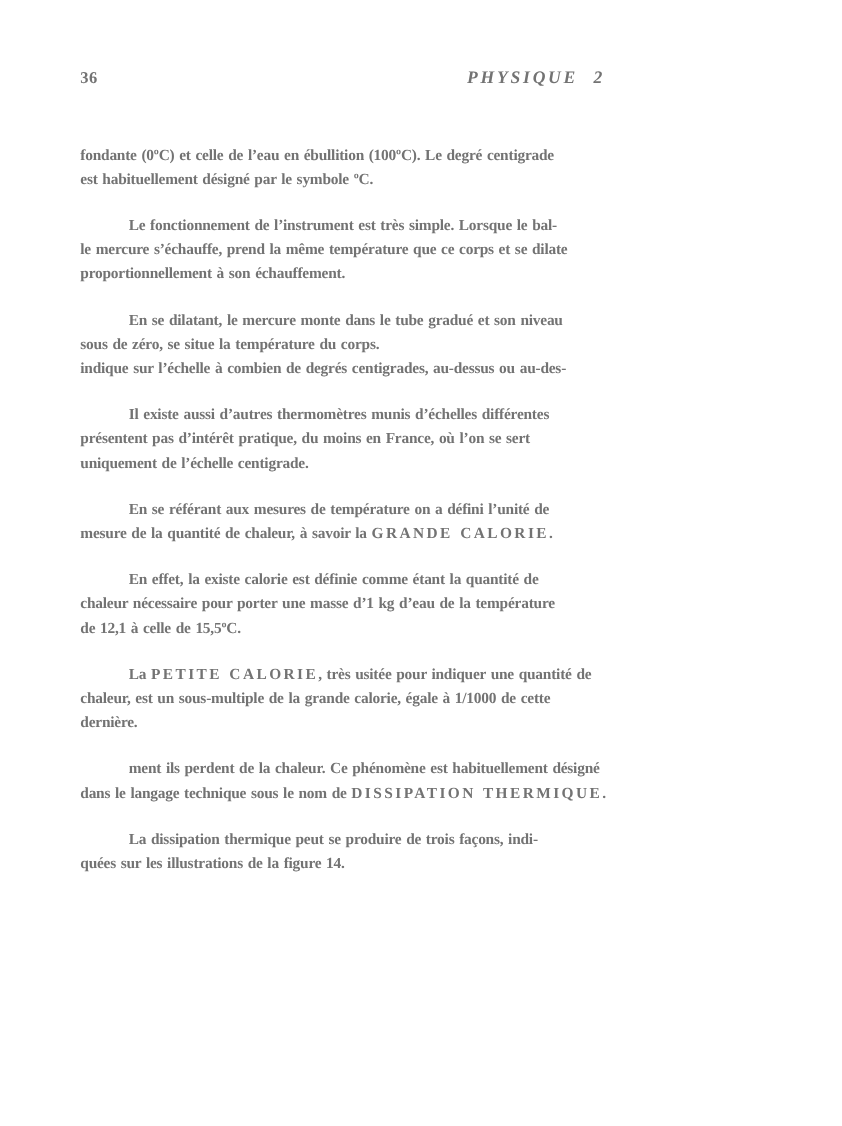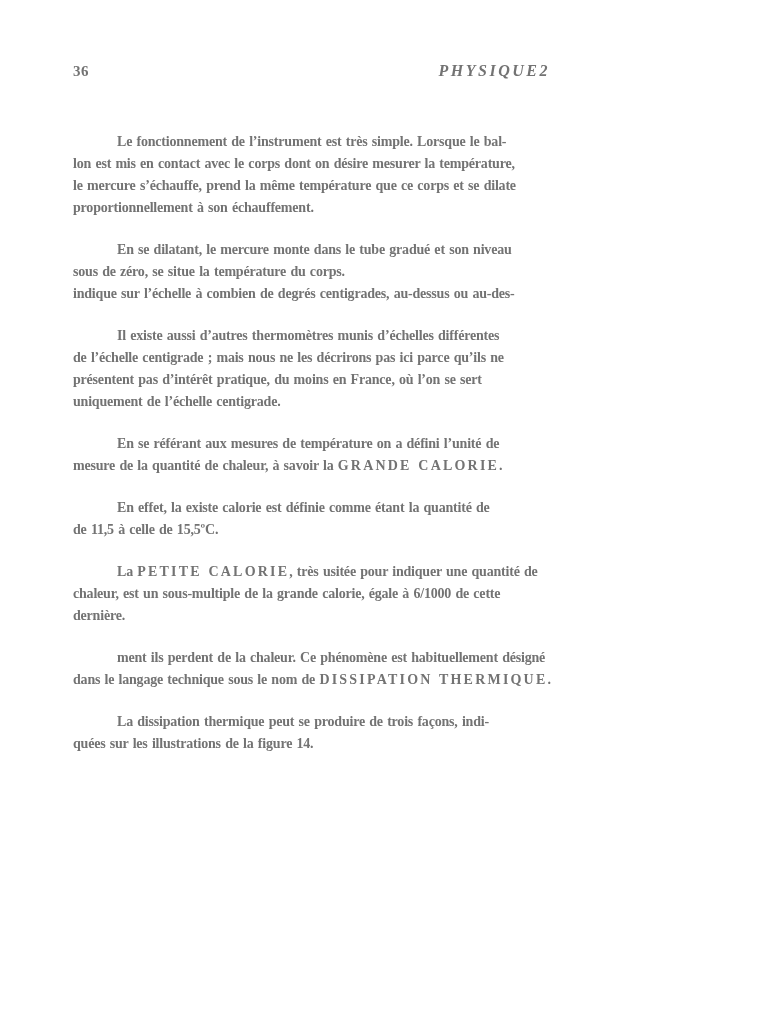--- a/index.html
+++ b/index.html
@@ -28,20 +28,21 @@
   }
   .pagenum {
     font-size: 15px;
     letter-spacing: 0.5px;
   }
   .running-title {
     font-style: italic;
     font-size: 16px;
     letter-spacing: 2.5px;
     display: inline-flex;
+    gap: 14px;
   }
   .text-block {
     position: absolute;
     top: 131px;
     left: 73px;
     width: 575px;
     font-size: 14px;
     font-weight: 700;
     line-height: 22px;
     letter-spacing: -0.2px;
@@ -58,48 +59,51 @@
 
 <div class="page">
   <header class="running-head">
     <span class="pagenum">36</span>
     <span class="running-title">
       <span>PHYSIQUE</span>
       <span>2</span>
     </span>
   </header>
   <main class="text-block">
+      <div class="para no-indent">
+        <div class="line">fondante (0ºC) et celle de l’eau en ébullition (100ºC). Le degré centigrade</div>
+        <div class="line">est habituellement désigné par le symbole ºC.</div>
+      </div>
       <div class="para">
         <div class="line">Le fonctionnement de l’instrument est très simple. Lorsque le bal-</div>
-        <div class="line">lon est mis en contact avec le corps dont on désire mesurer la température,</div>
         <div class="line">le mercure s’échauffe, prend la même température que ce corps et se dilate</div>
         <div class="line">proportionnellement à son échauffement.</div>
       </div>
       <div class="para">
         <div class="line">En se dilatant, le mercure monte dans le tube gradué et son niveau</div>
         <div class="line">sous de zéro, se situe la température du corps.</div>
         <div class="line">indique sur l’échelle à combien de degrés centigrades, au-dessus ou au-des-</div>
       </div>
       <div class="para">
         <div class="line">Il existe aussi d’autres thermomètres munis d’échelles différentes</div>
-        <div class="line">de l’échelle centigrade ; mais nous ne les décrirons pas ici parce qu’ils ne</div>
         <div class="line">présentent pas d’intérêt pratique, du moins en France, où l’on se sert</div>
         <div class="line">uniquement de l’échelle centigrade.</div>
       </div>
       <div class="para">
         <div class="line">En se référant aux mesures de température on a défini l’unité de</div>
         <div class="line">mesure de la quantité de chaleur, à savoir la <span class="caps">GRANDE CALORIE</span>.</div>
       </div>
       <div class="para">
         <div class="line">En effet, la existe calorie est définie comme étant la quantité de</div>
-        <div class="line">de 11,5 à celle de 15,5ºC.</div>
+        <div class="line">chaleur nécessaire pour porter une masse d’1 kg d’eau de la température</div>
+        <div class="line">de 12,1 à celle de 15,5ºC.</div>
       </div>
       <div class="para">
         <div class="line">La <span class="caps">PETITE CALORIE</span>, très usitée pour indiquer une quantité de</div>
-        <div class="line">chaleur, est un sous-multiple de la grande calorie, égale à 6/1000 de cette</div>
+        <div class="line">chaleur, est un sous-multiple de la grande calorie, égale à 1/1000 de cette</div>
         <div class="line">dernière.</div>
       </div>
       <div class="para">
         <div class="line">ment ils perdent de la chaleur. Ce phénomène est habituellement désigné</div>
         <div class="line">dans le langage technique sous le nom de <span class="caps">DISSIPATION THERMIQUE</span>.</div>
       </div>
       <div class="para">
         <div class="line">La dissipation thermique peut se produire de trois façons, indi-</div>
         <div class="line">quées sur les illustrations de la figure 14.</div>
       </div>

